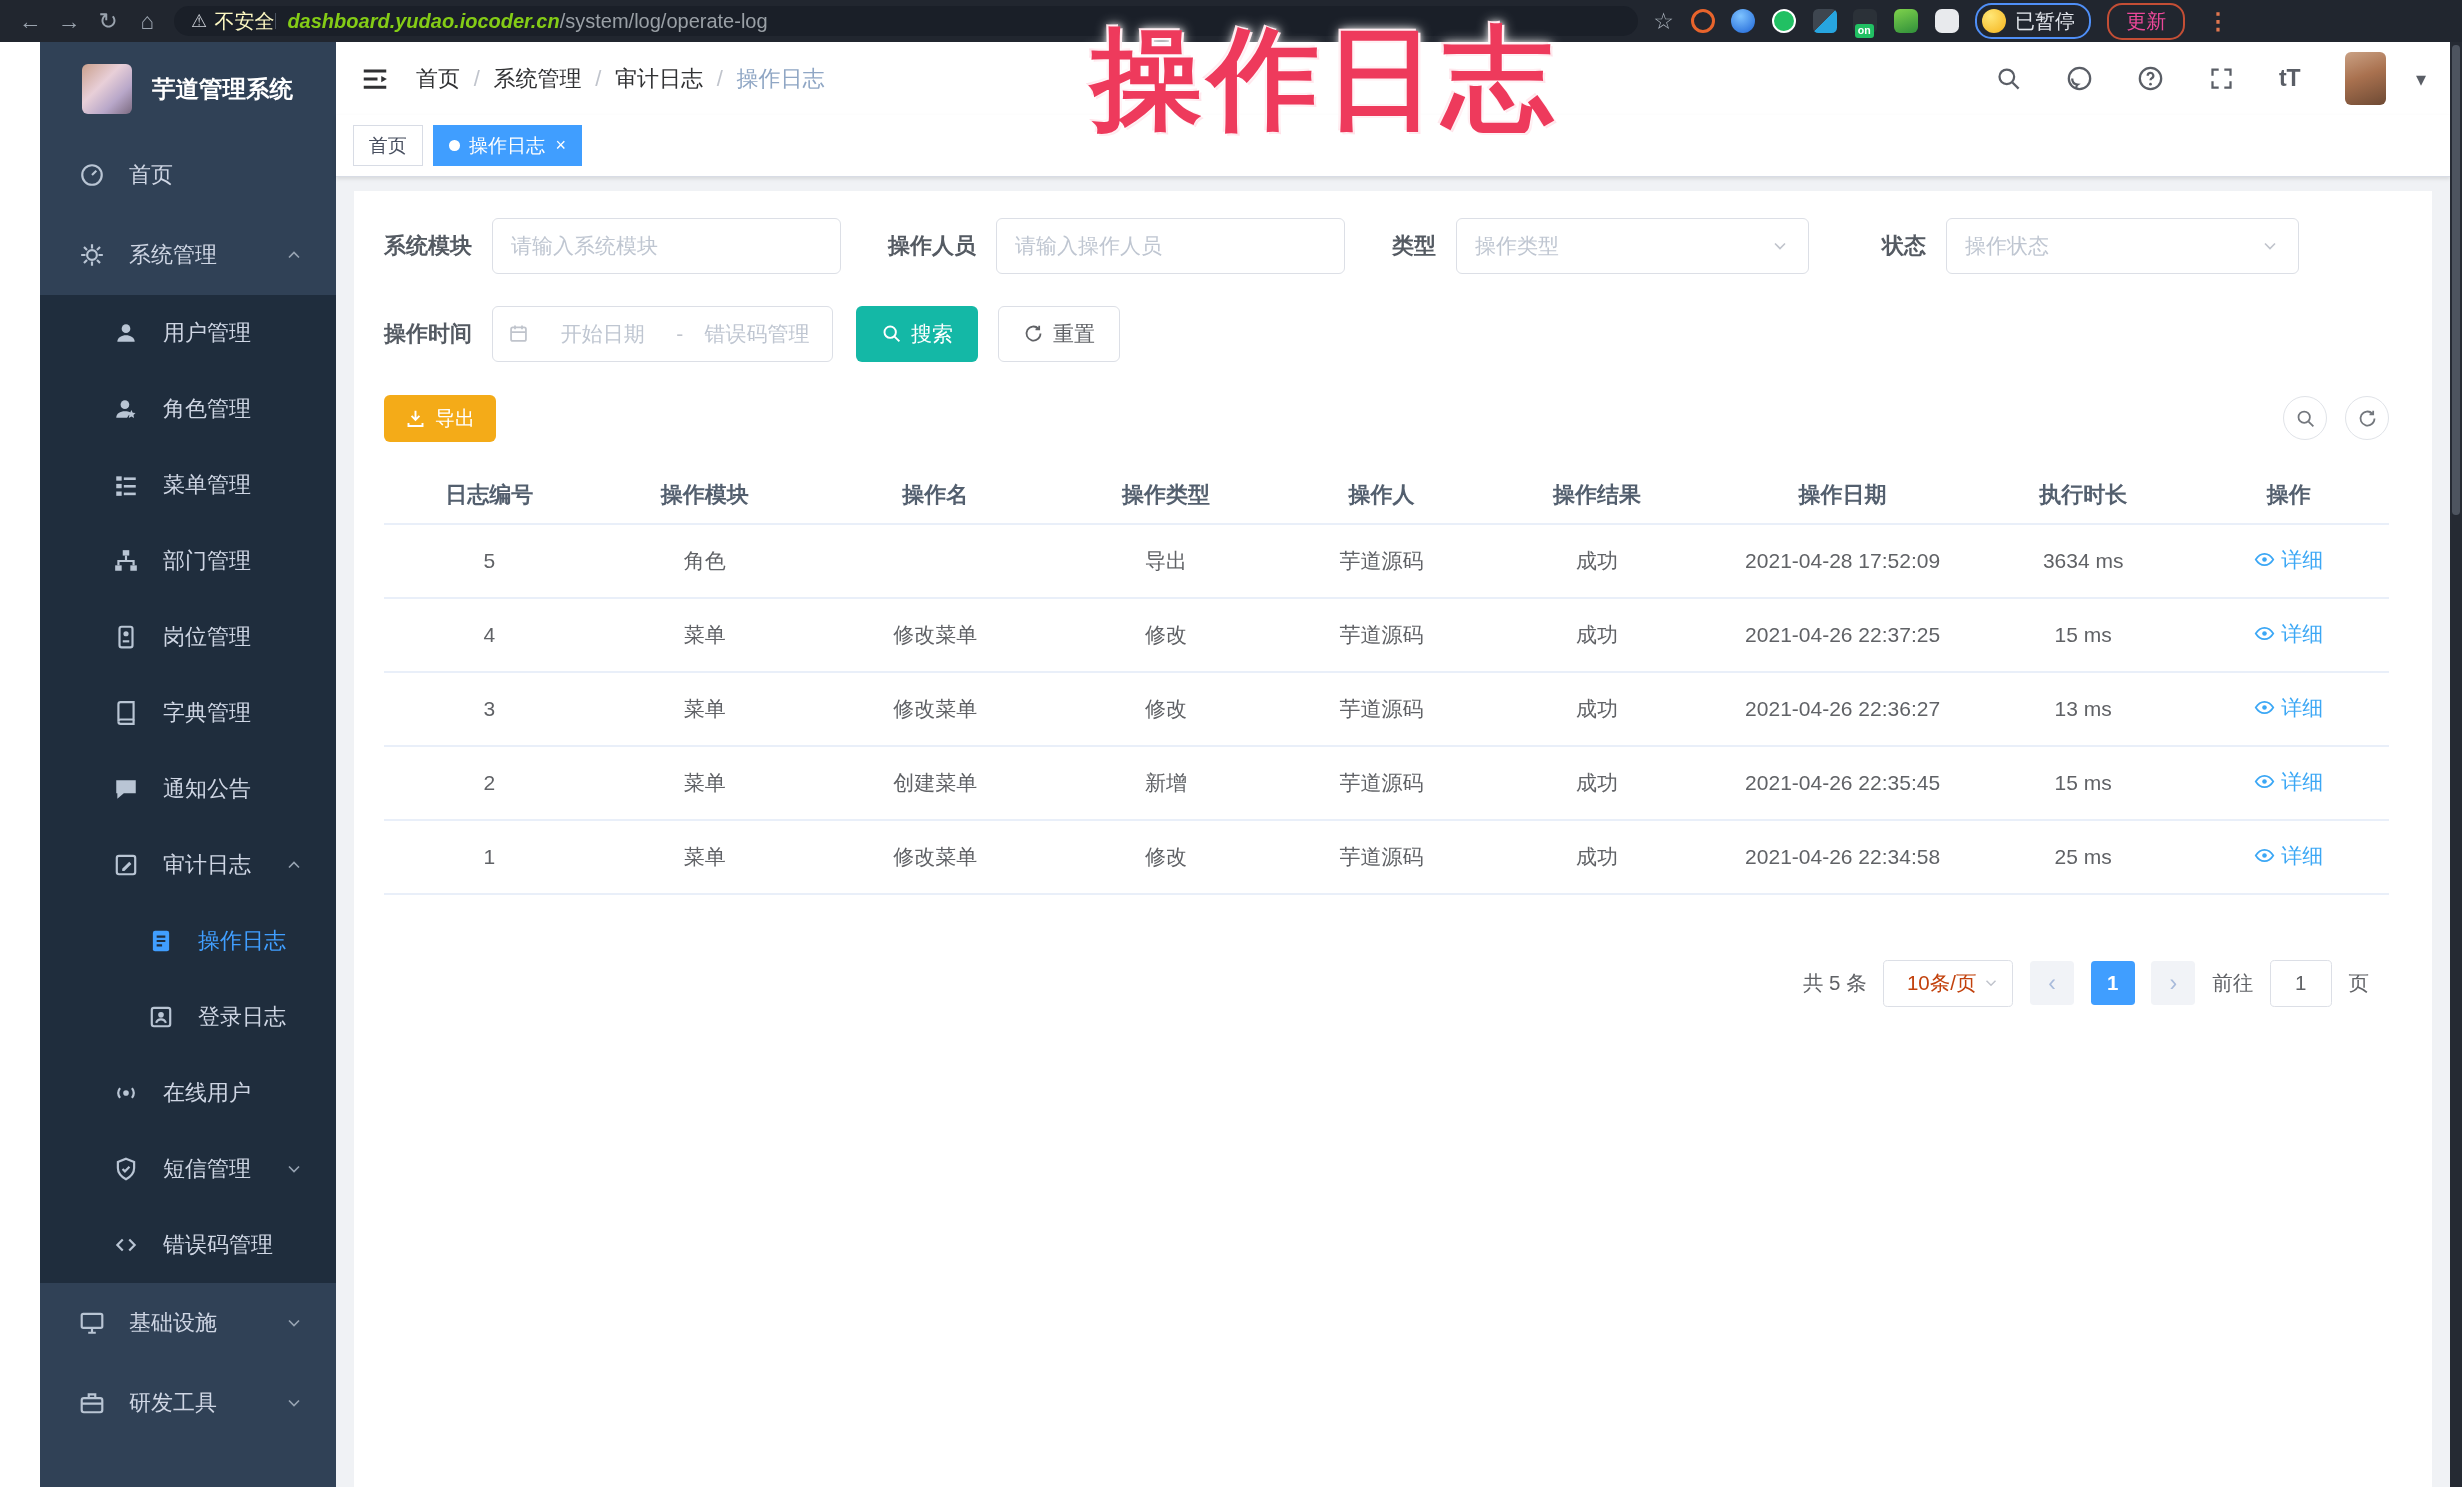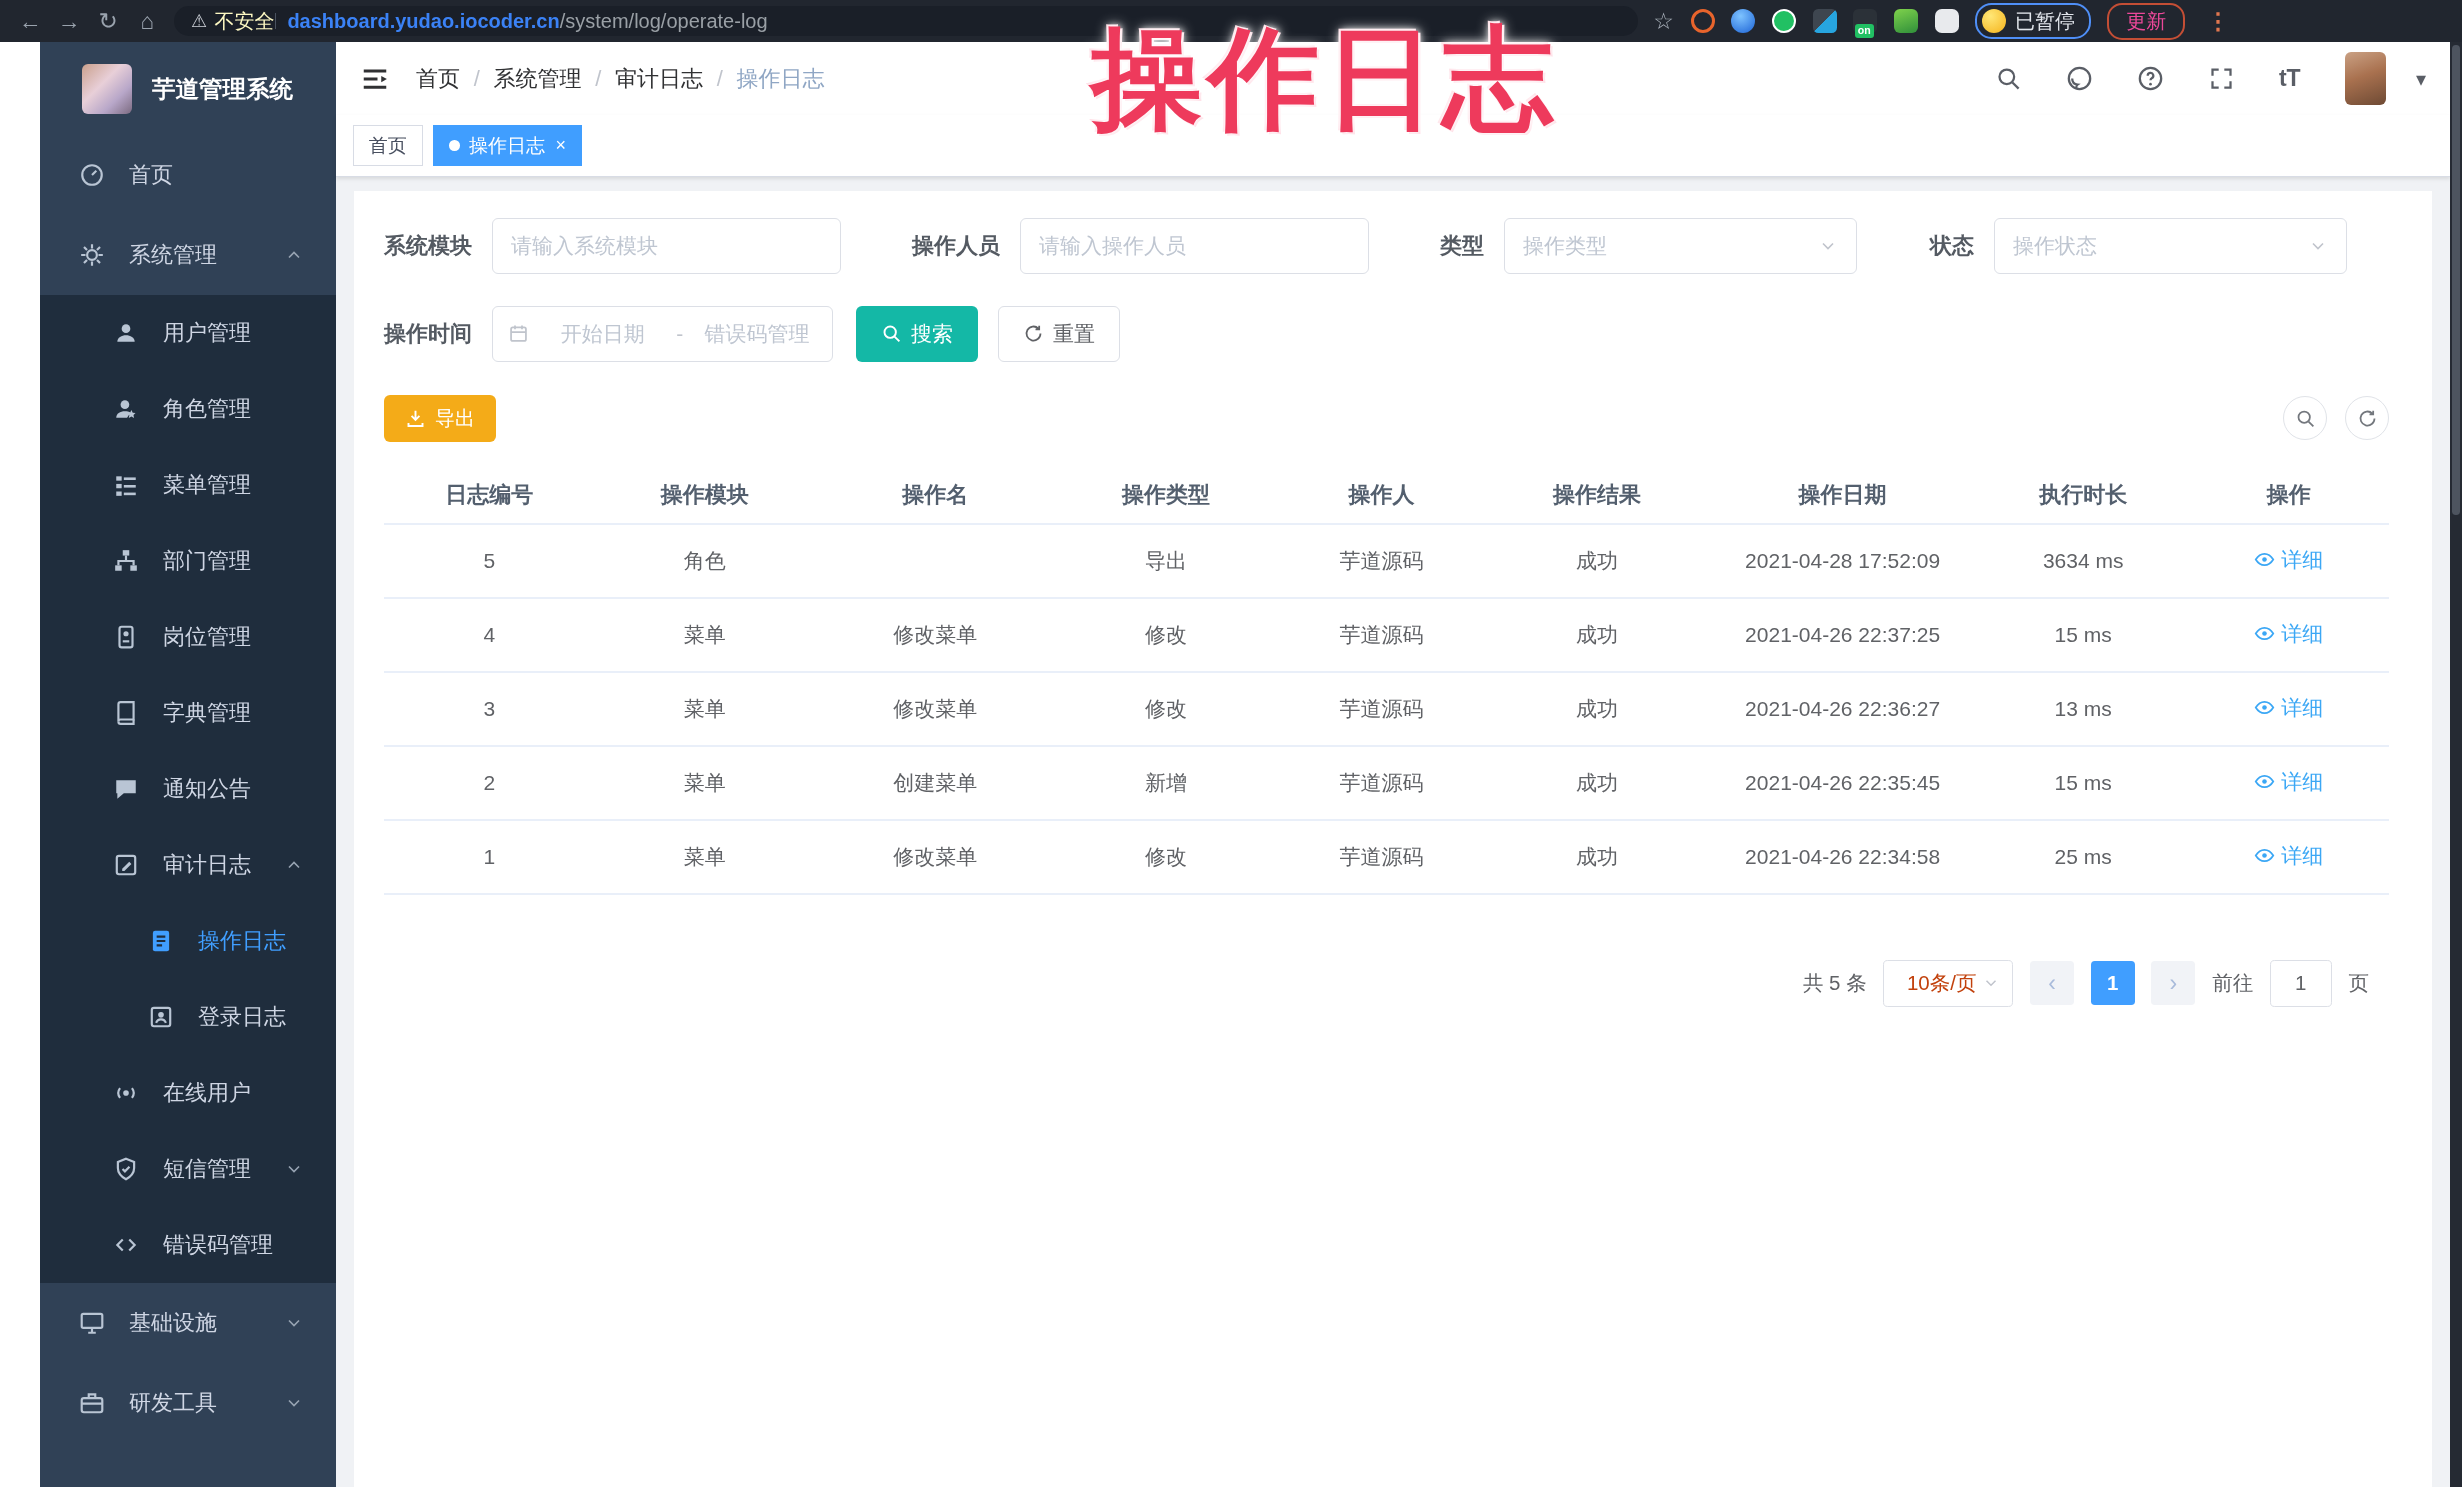--- a/index.html
+++ b/index.html
@@ -9,21 +9,21 @@
 
   
   .browser-bar { position:absolute; top:0; left:0; width:2462px; height:42px;
     background:#21262f; display:flex; align-items:center; padding:0 10.6px; z-index:5; }
   .bnav { color:#9aa3ae; font-size:23px; width:39px; text-align:center; cursor:pointer; line-height:42px; }
   .omnibox { height:30px; flex:0 0 1464px; margin-left:7.6px; background:#1a1f28; border-radius:15px;
     display:flex; align-items:center; padding:0 16.7px; color:#9aa0a6; font-size:20px; }
   .omnibox .warn { color:#cfd3da; font-size:18px; margin-right:7.6px; }
   .omnibox .sec { color:#fef9c3; margin-right:0; }
   .omnibox .div { width:0.8px; height:16.7px; background:#4a5260; margin-right:12px; }
-  .omnibox .domain { color:#3b82f6; font-weight:bold; }
+  .omnibox .domain { color:#84cc16; font-weight:bold;font-style:italic; }
   .omnibox .path { color:#9aa0a6; }
   .ext-area { display:flex; align-items:center; margin-left:15px; gap:16.7px; }
   .star { color:#aab2bc; font-size:23px; }
   .ext { width:24px; height:24px; border-radius:50%; position:relative; }
   .ext.sq { border-radius:5.3px; }
   .on-badge { position:absolute; bottom:-4.6px; left:1.5px; background:#21c063; color:#fff; font-size:10.6px;
     border-radius:3px; padding:0 3px; line-height:13.7px; font-weight:bold; }
   .paused-pill { display:flex; align-items:center; gap:9px; border:2.3px solid #4f8ff7; border-radius:16.7px;
     padding:2.3px 13.7px 2.3px 4.6px; color:#e2e6ec; font-size:20px; }
   .emoji { width:24px; height:24px; border-radius:50%; background:radial-gradient(circle at 35% 30%, #ffe777, #f5b31b); }
@@ -79,21 +79,21 @@
 
   
   .f-row { display:flex; align-items:center; }
   .f-row + .f-row { margin-top:32px; }
   .f-label { font-size:22px; font-weight:bold; color:#545a62; margin-right:20px; white-space:nowrap; }
   .inp { height:56px; border:0.8px solid #dcdfe6; border-radius:6px; background:#fff; display:flex;
     align-items:center; padding:0 18px; font-size:21px; }
   .inp input { border:none; outline:none; width:100%; font-size:21px; color:#606266;
     font-family:"Liberation Sans", sans-serif; }
   .inp input::placeholder { color:#bfc6d1; }
-  .w-inp { width:349px; margin-right:71px; }
+  .w-inp { width:349px; margin-right:47px; }
   .w-sel { width:353px; margin-right:73px; }
   .sel .ph { color:#bfc6d1; flex:1; }
   .sel .sel-caret { width:20px; height:20px; color:#c0c4cc; }
   .date-range { width:341px; margin-right:23px; color:#bfc6d1; gap:13.7px; padding:0 15px; }
   .date-range .cal { width:21px; height:21px; color:#c0c4cc; flex:none; }
   .date-range .d { flex:1; text-align:center; }
   .date-range .sep { color:#c0c4cc; }
 
   .btn { height:56px; border-radius:6px; display:inline-flex; align-items:center; font-size:21px;
     padding:0 24px; cursor:pointer; gap:9px; border:0.8px solid transparent; white-space:nowrap; }

